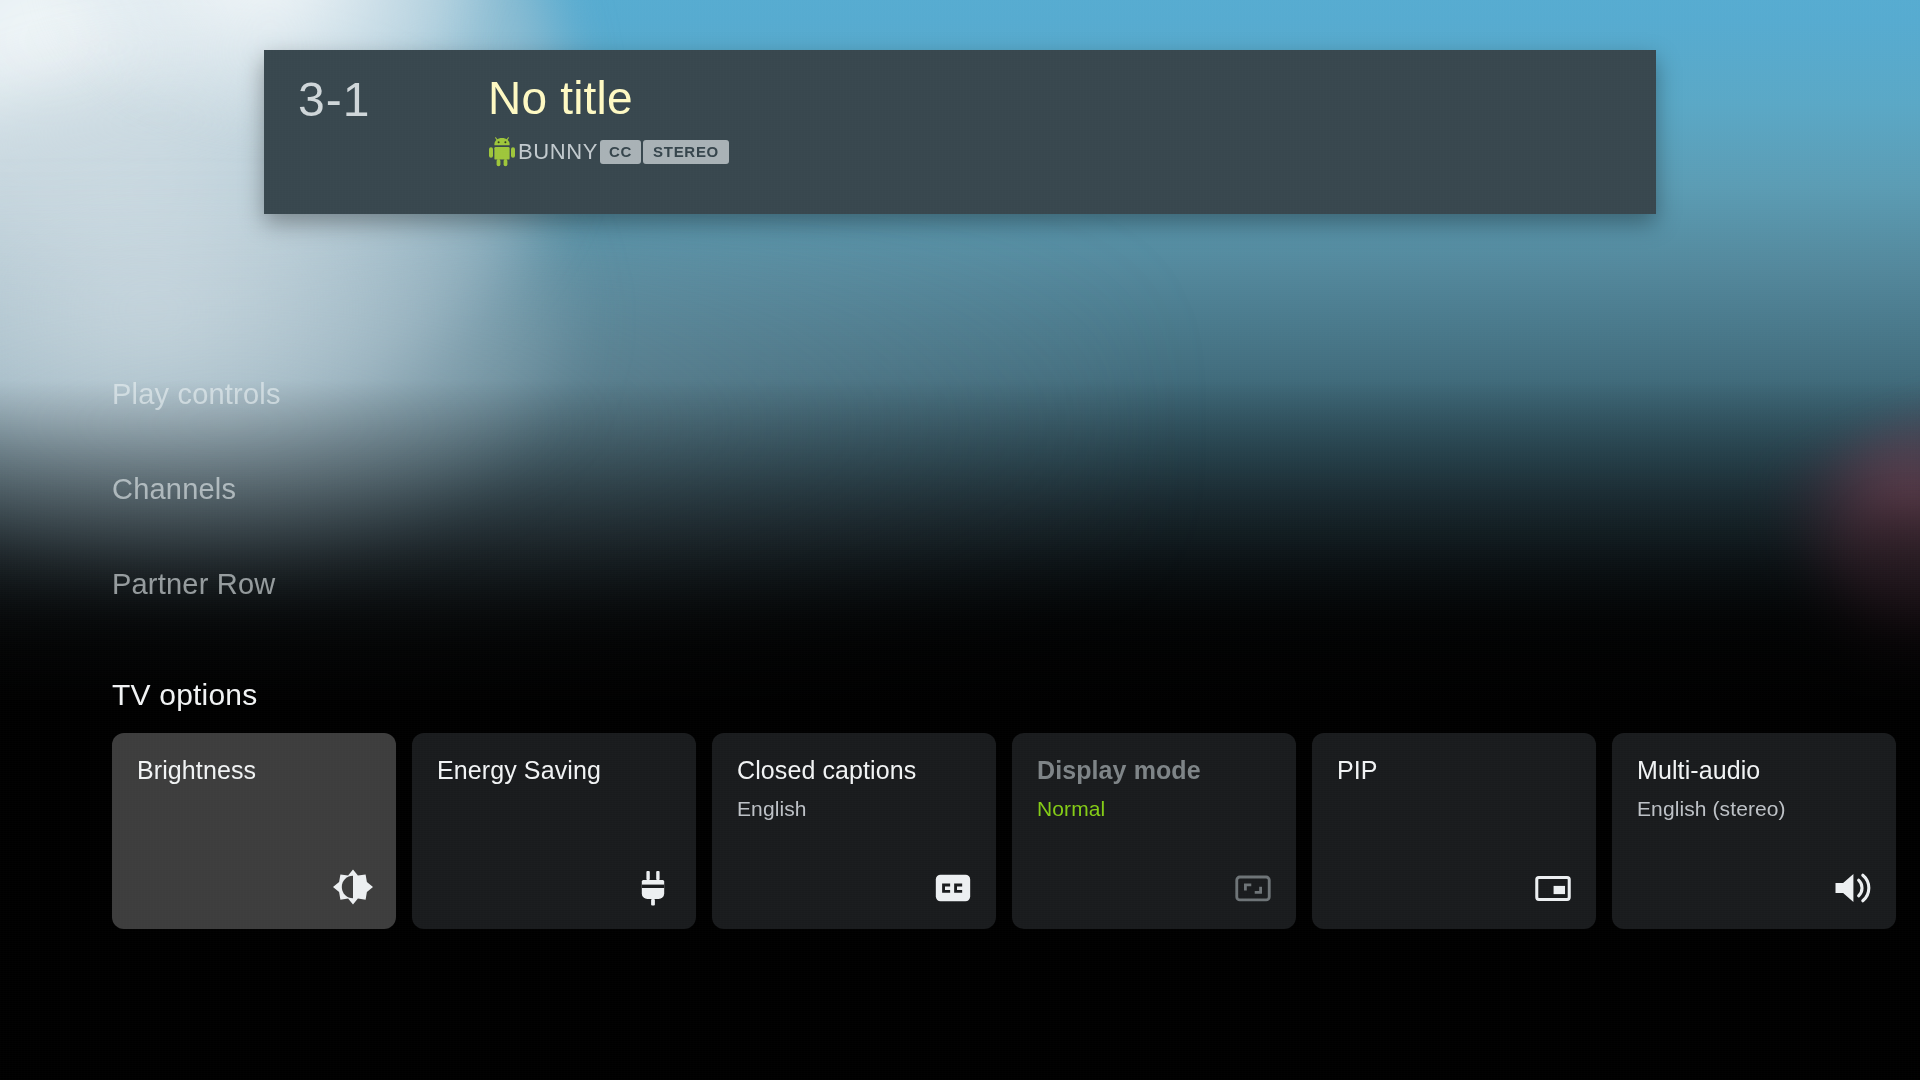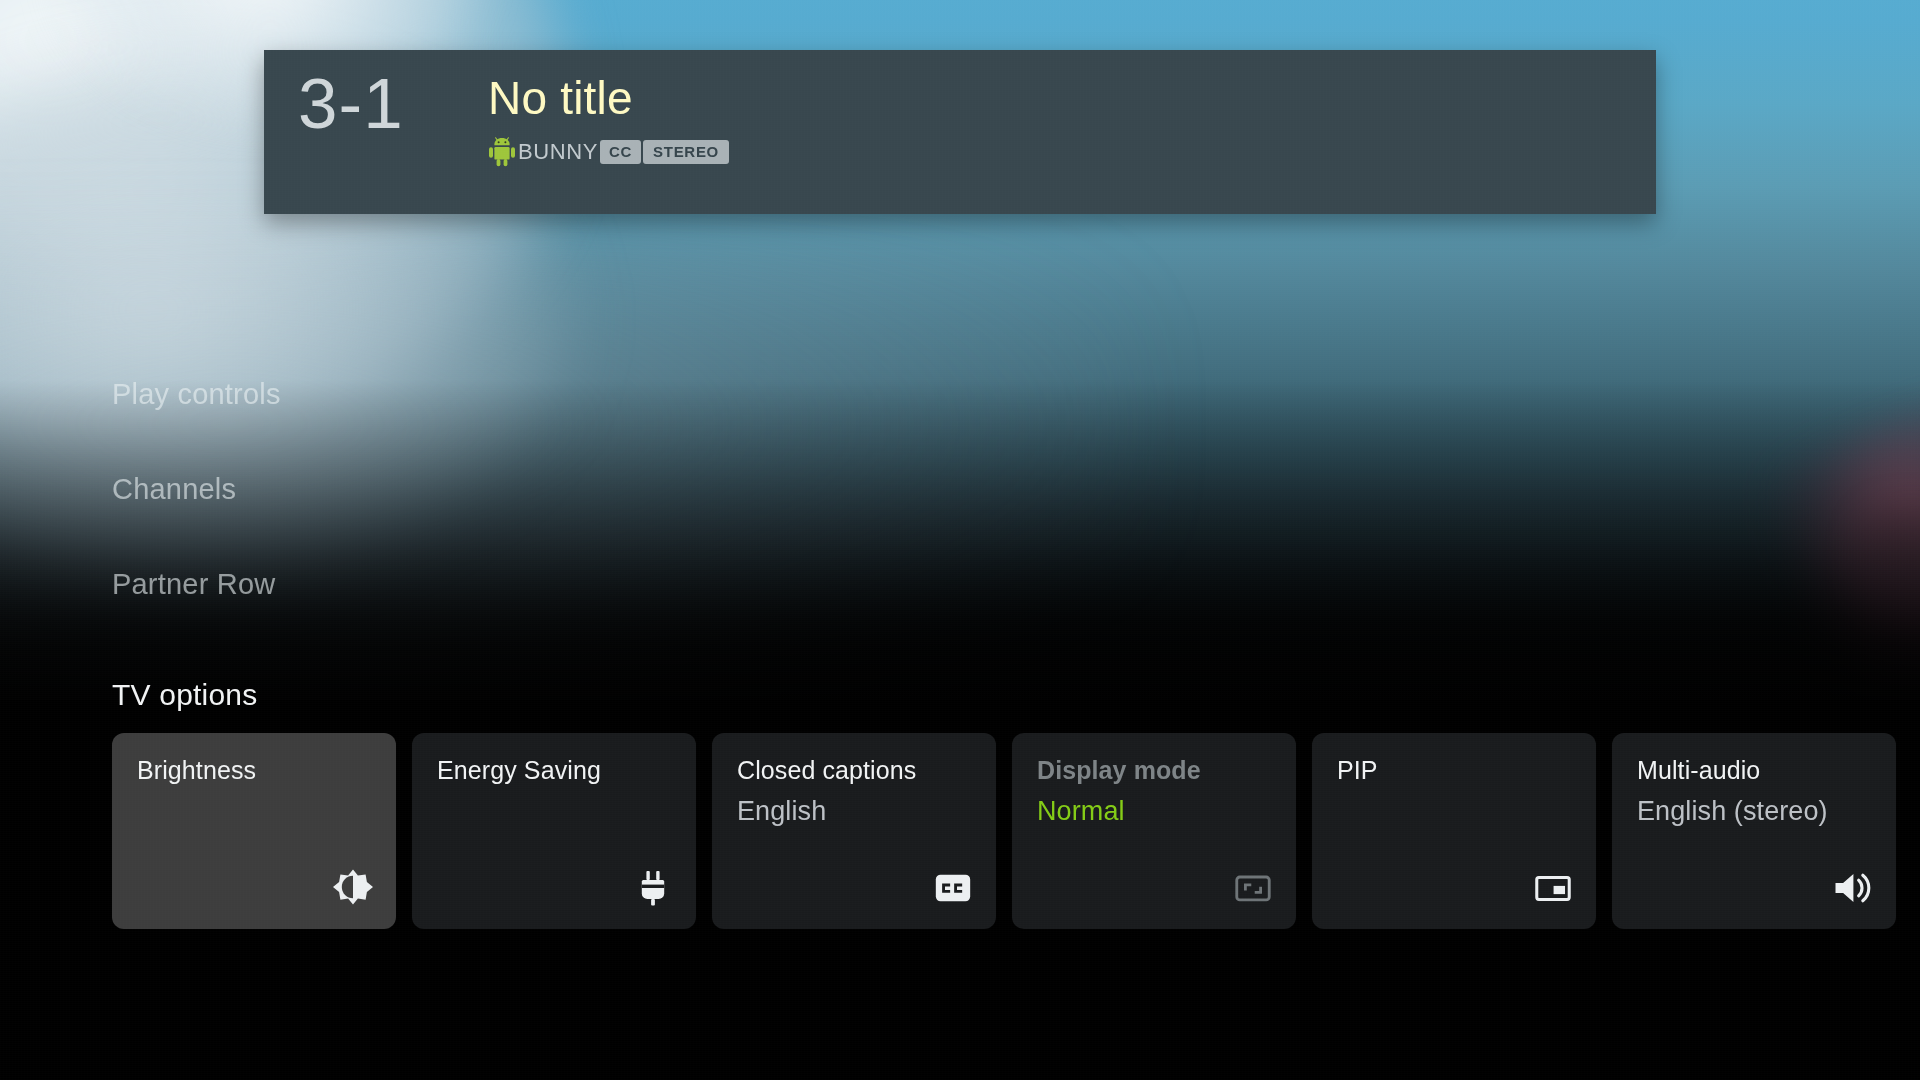--- a/index.html
+++ b/index.html
@@ -142,28 +142,27 @@
     width:1392px; height:164px;
     background:#38474e;
     box-shadow:0 9px 22px rgba(0,0,0,.34);
     display:flex;
     align-items:flex-start;
   }
   .banner-channel {
     width:224px;
     flex:0 0 224px;
     padding-left:34px;
-    padding-top:8px;
-    font-size:71px;
+    padding-top:26px;
+    font-size:48px;
     font-weight:300;
     letter-spacing:1px;
     color:#cfd6d9;
     line-height:1;
     white-space:nowrap;
-    margin-top:10px;
   }
   .banner-info {
     flex:1 1 auto;
     padding-top:24px;
   }
   .banner-title {
     font-size:46px;
     font-weight:300;
     color:#fef9c3;
     line-height:1.08;
@@ -250,21 +249,21 @@
     font-weight:400;
     color:#f1f3f4;
     line-height:1.1;
     letter-spacing:.1px;
     white-space:nowrap;
   }
   .card.disabled .card-title { color:#7e8487;font-weight:bold; }
   .card-sub {
     position:absolute;
     left:25px; top:64px;
-    font-size:27px;
+    font-size:21px;
     font-weight:400;
     color:#bdc1c6;
     line-height:1.1;
     letter-spacing:.1px;
     white-space:nowrap;
   }
   .card.disabled .card-sub { color:#84cc16; }
   .card-icon {
     position:absolute;
     right:20px; bottom:18px;

